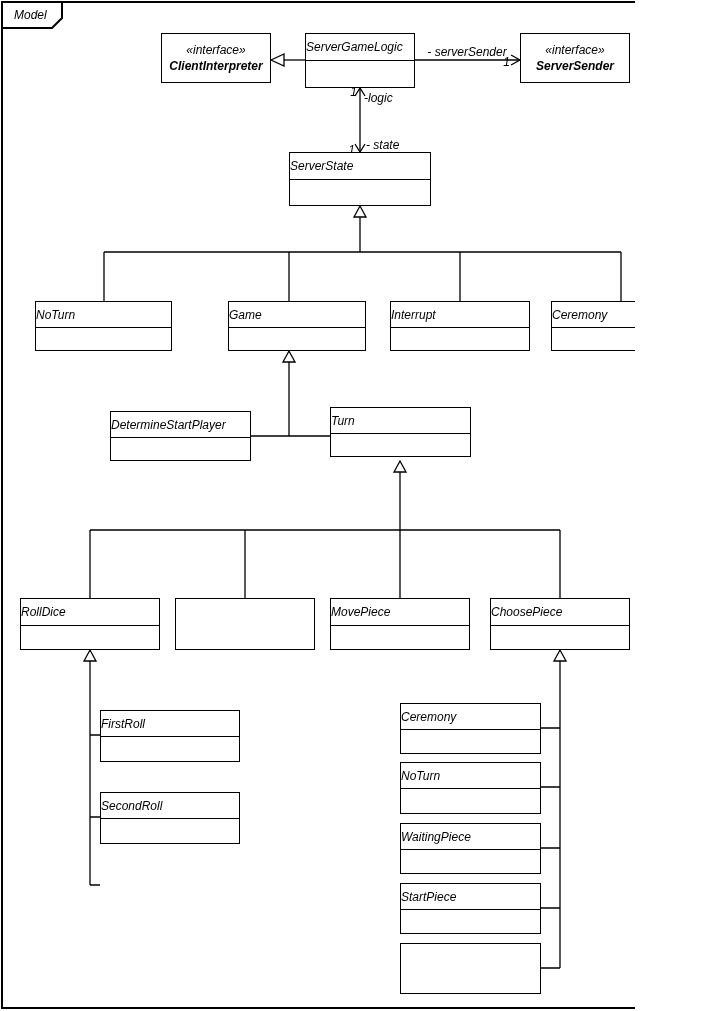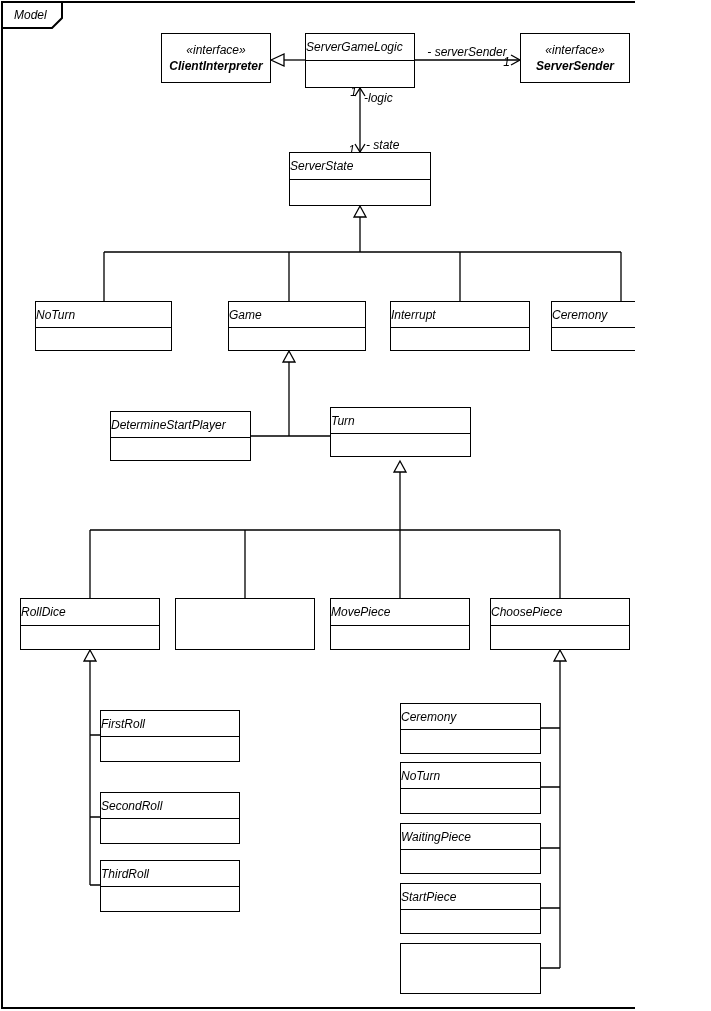--- a/index.html
+++ b/index.html
@@ -192,26 +192,20 @@
     <div class="cls-body"></div>
   </div>
 
   <div class="cls" style="left:100px;top:792px;width:140px;height:52px">
     <div class="cls-title">
         <span>SecondRoll</span>
       </div>
     <div class="cls-body"></div>
   </div>
 
-  <div class="cls" style="left:100px;top:860px;width:140px;height:52px">
-    <div class="cls-title">
-        <span>ThirdRoll</span>
-      </div>
-    <div class="cls-body"></div>
-  </div>
 
   <div class="cls" style="left:400px;top:703px;width:141px;height:51px">
     <div class="cls-title">
         <span>Ceremony</span>
       </div>
     <div class="cls-body"></div>
   </div>
 
   <div class="cls" style="left:400px;top:762px;width:141px;height:52px">
     <div class="cls-title">

